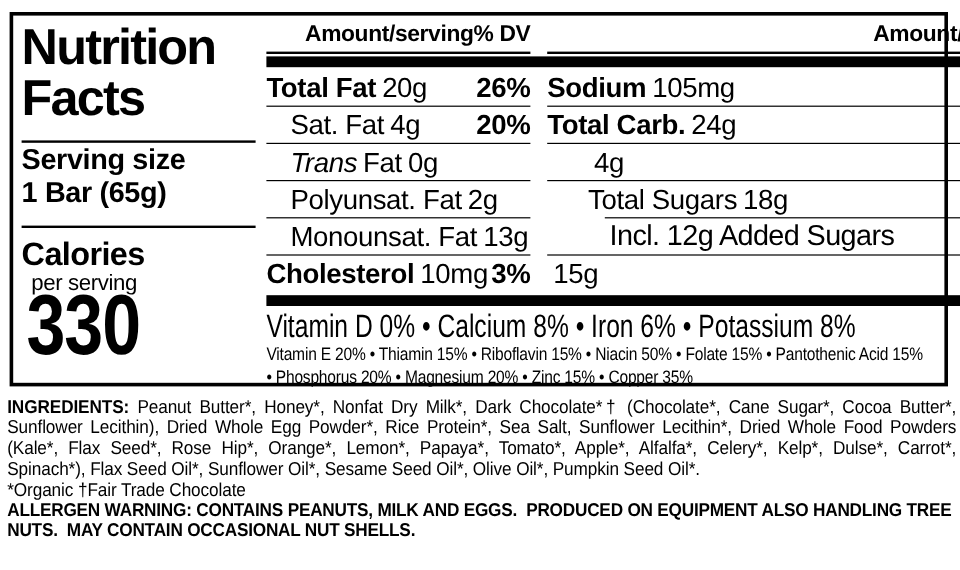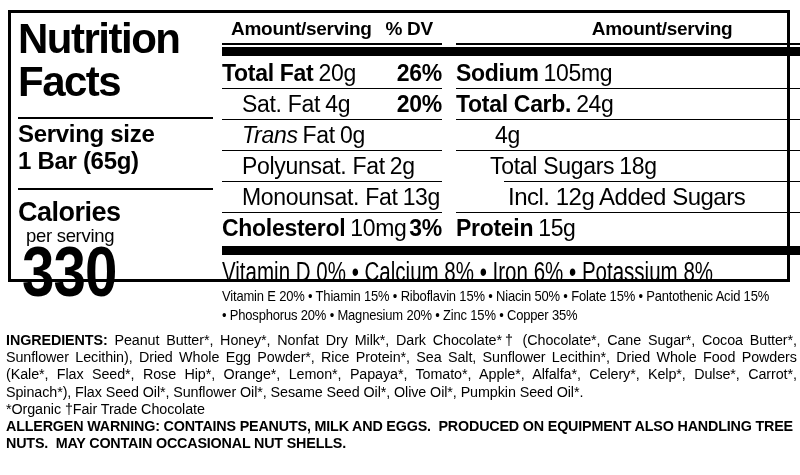--- a/index.html
+++ b/index.html
@@ -2,41 +2,41 @@
 <html><head>
 <meta charset="utf-8">
 <style>
   * { margin:0; padding:0; box-sizing:border-box; }
   html,body { background:#fff; }
   body { width:800px; height:475px; font-family:"Liberation Sans", sans-serif; color:#000; position:relative; overflow:hidden; }
 
   .screen { position:absolute; inset:0; background:#fff; }
 
   
-  .nf-box { position:absolute; left:8px; top:10px; width:782px; height:272px;
+  .nf-box { position:absolute; left:8px; top:10px; width:782px; height:312px;
             border:3.5px solid #000; background:#fff; display:flex; }
 
   
   .nf-left { width:208px; padding:0 6px 0 7px; flex:none; }
   .nf-title { font-weight:bold; font-size:42px; line-height:43px; letter-spacing:-1.5px; margin-top:4px; }
   .rule { border-top:2.5px solid #000; margin-top:14px; }
   .serving { font-weight:bold; font-size:24px; line-height:27px; margin-top:1px; letter-spacing:-0.3px; }
   .cal-row { display:flex; align-items:flex-start; margin-top:8px;flex-direction:column; }
   .cal-word { font-weight:bold; font-size:27px; line-height:28px; letter-spacing:-0.5px; }
   .cal-sub { font-weight:normal; font-size:18.5px; line-height:19px; padding-left:8px; letter-spacing:-0.3px; }
   .cal-value { font-weight:bold; font-size:71px; line-height:58px; margin-left:4px; margin-top:-2px;
                transform:scaleX(0.82); transform-origin:left top; letter-spacing:-1px; }
 
   
   .nf-main { flex:1; padding:3px 5px 0 3px; }
   .hdr-row, .cols { display:flex; gap:14px; }
   .col-a { width:220px; flex:none; }
   .col-b { flex:1; }
-  .hdr { display:flex; justify-content:center; font-weight:bold; font-size:19px;
-         padding:2px 0 3px 0; border-bottom:2px solid #000; letter-spacing:-0.3px;gap:14px; }
+  .hdr { display:flex; justify-content:flex-end; font-weight:bold; font-size:19px;
+         padding:2px 0 3px 0; border-bottom:2px solid #000; letter-spacing:-0.3px; }
   .thickbar { height:9px; background:#000; margin-top:2px; }
   .cols { margin-top:2px; }
 
   .row { display:flex; justify-content:space-between; align-items:center; height:31px;
          font-size:23px; letter-spacing:-0.3px; white-space:nowrap; }
   .row.hb { border-bottom:1.8px solid #000; }
   .row.hb-ind { position:relative; }
   .row.hb-ind::after { content:""; position:absolute; left:48px; right:0; bottom:0; border-top:1.8px solid #000; }
   .nm { display:flex; align-items:baseline; }
   .amt { margin-left:5px; }
@@ -177,21 +177,20 @@
             <b class="dv"></b>
           </div>
           <div class="row hb ind2">
             <span class="nm">
                 <span>Incl. 12g Added Sugars</span>
               </span>
 
           </div>
           <div class="row">
             <span class="nm">
-                <b>Protein</b>
                 <span class="amt">15g</span>
               </span>
 
           </div>
         </div>
       </div>
 
       <div class="thickbar"></div>
 
       <div class="vit1">Vitamin D 0% • Calcium 8% • Iron 6% • Potassium 8%</div>

